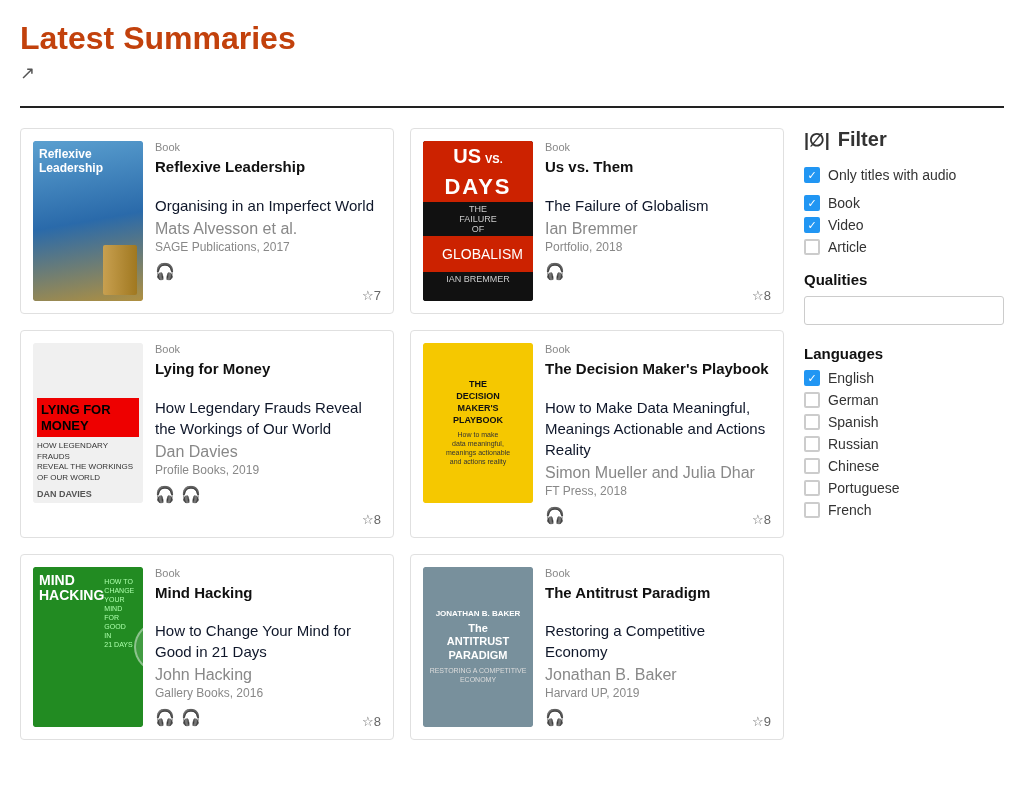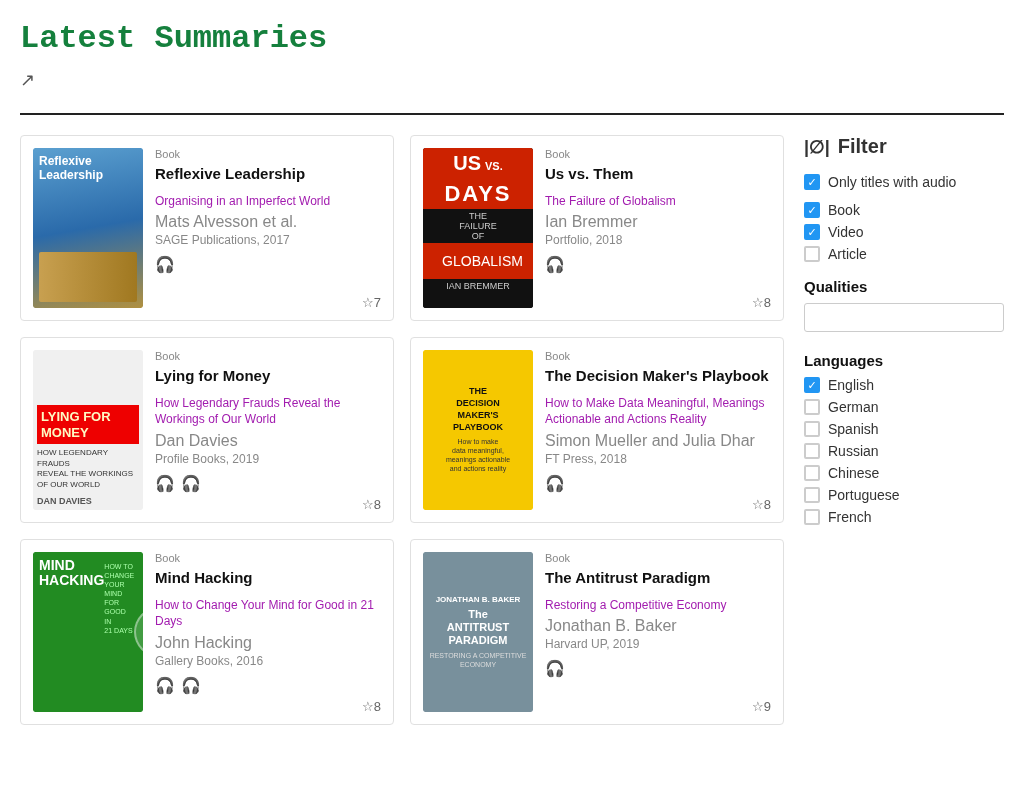--- a/index.html
+++ b/index.html
@@ -1,34 +1,34 @@
 <!DOCTYPE html>
 <html><head>
   <meta charset="utf-8">
   <style>
     * { box-sizing: border-box; margin: 0; padding: 0; }
     body { font-family: Arial, sans-serif; background: #fff; color: #333; font-size: 14px; }
 
     .page { max-width: 1024px; margin: 0 auto; padding: 20px 20px 40px; }
 
-    .page-title { font-size: 32px; font-weight: bold; margin-bottom: 12px; color: #15803d; font-family: Liberation Mono, monospace; }
+    .page-title { font-size: 32px; font-weight: bold; margin-bottom: 5px; color: #c2410c; }
     .share-icon { color: #555; font-size: 18px; margin-bottom: 10px; cursor: pointer; display: inline-block; }
     .divider { border: none; border-top: 2px solid #222; margin: 12px 0 20px; }
 
     .main-layout { display: flex; gap: 20px; }
 
     .books-grid { flex: 1; display: grid; grid-template-columns: 1fr 1fr; gap: 16px; }
 
     .book-card { display: flex; gap: 12px; border: 1px solid #e0e0e0; border-radius: 4px; padding: 12px; background: #fff; position: relative; }
     .book-cover { width: 110px; min-width: 110px; height: 160px; object-fit: cover; overflow: hidden; border-radius: 2px; }
 
     .book-info { flex: 1; display: flex; flex-direction: column; gap: 2px; }
     .book-type { font-size: 11px; color: #888; text-transform: capitalize; margin-bottom: 2px; }
     .book-title { font-size: 15px; font-weight: bold; color: #111; line-height: 1.3; }
-    .book-subtitle { font-size: 12px; color: #a21caf; line-height: 1.4; margin-top: 7px; }
+    .book-subtitle { font-size: 15px; color: #0f172a; line-height: 1.4; margin-top: 16px; }
     .book-author { font-size: 16px; color: #888; margin-top: 2px; }
     .book-publisher { font-size: 12px; color: #888; }
     .book-icons { display: flex; gap: 6px; margin-top: 6px; font-size: 16px; color: #555; }
     .book-rating { position: absolute; bottom: 10px; right: 12px; font-size: 13px; color: #666; }
 
     
     .filter-panel { width: 200px; min-width: 200px; }
     .filter-header { display: flex; align-items: center; gap: 8px; font-size: 20px; font-weight: bold; margin-bottom: 16px; }
     .filter-icon { font-size: 18px; }
 
@@ -37,21 +37,21 @@
 
     .checkbox-row { display: flex; align-items: center; gap: 8px; margin-bottom: 6px; font-size: 14px; color: #333; }
     .checkbox-box { width: 16px; height: 16px; border: 2px solid #ccc; border-radius: 2px; display: flex; align-items: center; justify-content: center; flex-shrink: 0; }
     .checkbox-box.checked { background: #2196f3; border-color: #2196f3; color: white; font-size: 11px; }
 
     .qualities-input { width: 100%; border: 1px solid #ccc; border-radius: 3px; padding: 6px 8px; font-size: 13px; margin-bottom: 4px; }
 
     .audio-row { display: flex; align-items: center; gap: 8px; margin-bottom: 12px; font-size: 14px; }
 
     
-    .cover-reflexive-inner { width: 110px; height: 160px; background: linear-gradient(170deg, #5ba0d0 0%, #2a6aaa 50%, #b09040 100%); display: flex; flex-direction: column; justify-content: flex-start; padding: 6px; border-radius: 2px; }
+    .cover-reflexive-inner { width: 110px; height: 160px; background: linear-gradient(170deg, #5ba0d0 0%, #2a6aaa 50%, #b09040 100%); display: flex; flex-direction: row; justify-content: flex-start; padding: 6px; border-radius: 2px; }
     .cover-usvsthem-inner { width: 110px; height: 160px; background: #111; display: flex; flex-direction: column; justify-content: center; align-items: center; border-radius: 2px; overflow: hidden; }
     .cover-lying-inner { width: 110px; height: 160px; background: #f0f0f0; display: flex; flex-direction: column; justify-content: flex-end; padding: 4px; border-radius: 2px; }
     .cover-decision-inner { width: 110px; height: 160px; background: #f5c800; display: flex; flex-direction: column; justify-content: center; align-items: center; border-radius: 2px; padding: 4px; }
     .cover-mind-inner { width: 110px; height: 160px; background: #228b22; display: flex; flex-direction: row; justify-content: flex-start; padding: 6px; border-radius: 2px; }
     .cover-antitrust-inner { width: 110px; height: 160px; background: #78909c; display: flex; flex-direction: column; justify-content: center; align-items: center; border-radius: 2px; padding: 6px; }
   </style>
 </head>
 <body>
 
 <div class="page">
@@ -107,21 +107,21 @@
             <div class="book-publisher">Portfolio, 2018</div>
             <div class="book-icons">
               <span>🎧</span>
             </div>
           </div>
           <div class="book-rating"><span>☆</span>8</div>
         </div>
         <div class="book-card">
           <div class="book-cover">
             <div class="cover-lying-inner">
-      <div style="background:#e00;color:#fef9c3;font-size:13px;font-weight:900;padding:4px;line-height:1.2">LYING FOR<br>MONEY</div>
+      <div style="background:#e00;color:#000000;font-size:13px;font-weight:900;padding:4px;line-height:1.2">LYING FOR<br>MONEY</div>
       <div style="color:#333;font-size:8px;margin-top:4px;line-height:1.3">HOW LEGENDARY FRAUDS<br>REVEAL THE WORKINGS<br>OF OUR WORLD</div>
       <div style="color:#555;font-size:9px;font-weight:bold;margin-top:6px">DAN DAVIES</div>
             </div>
           </div>
           <div class="book-info">
             <div class="book-type">Book</div>
             <div class="book-title">Lying for Money</div>
             <div class="book-subtitle">How Legendary Frauds Reveal the Workings of Our World</div>
             <div class="book-author">Dan Davies</div>
             <div class="book-publisher">Profile Books, 2019</div>

